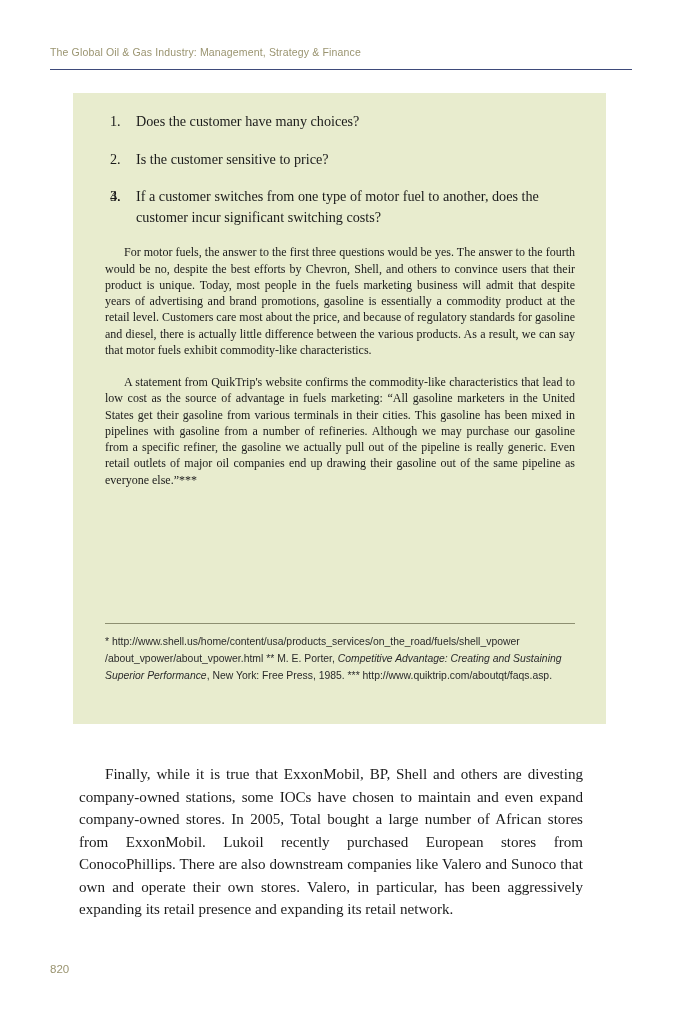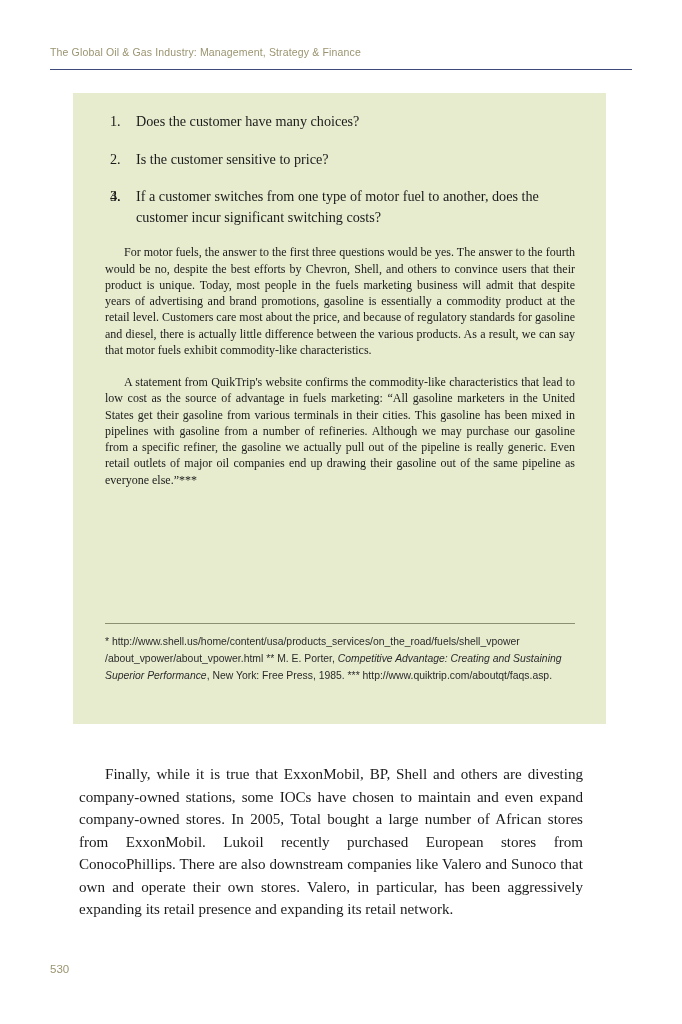--- a/index.html
+++ b/index.html
@@ -185,15 +185,15 @@
     <div class="fn-rule"></div>
     <div class="footnotes">
       <span>* http://www.shell.us/home/content/usa/products_services/on_the_road/fuels/shell_vpower /about_vpower/about_vpower.html ** M. E. Porter, </span><i>Competitive Advantage: Creating and Sustaining Superior Performance</i><span>, New York: Free Press, 1985. *** http://www.quiktrip.com/aboutqt/faqs.asp.</span>
     </div>
   </div>
 
   <div class="body-text">
     <p class="para indent">Finally, while it is true that ExxonMobil, BP, Shell and others are divesting company-owned stations, some IOCs have chosen to maintain and even expand company-owned stores. In 2005, Total bought a large number of African stores from ExxonMobil. Lukoil recently purchased European stores from ConocoPhillips. There are also downstream companies like Valero and Sunoco that own and operate their own stores. Valero, in particular, has been aggressively expanding its retail presence and expanding its retail network.</p>
   </div>
 
-  <div class="folio">530</div>
+  <div class="folio">820</div>
 
 </div>
 
 </body></html>

